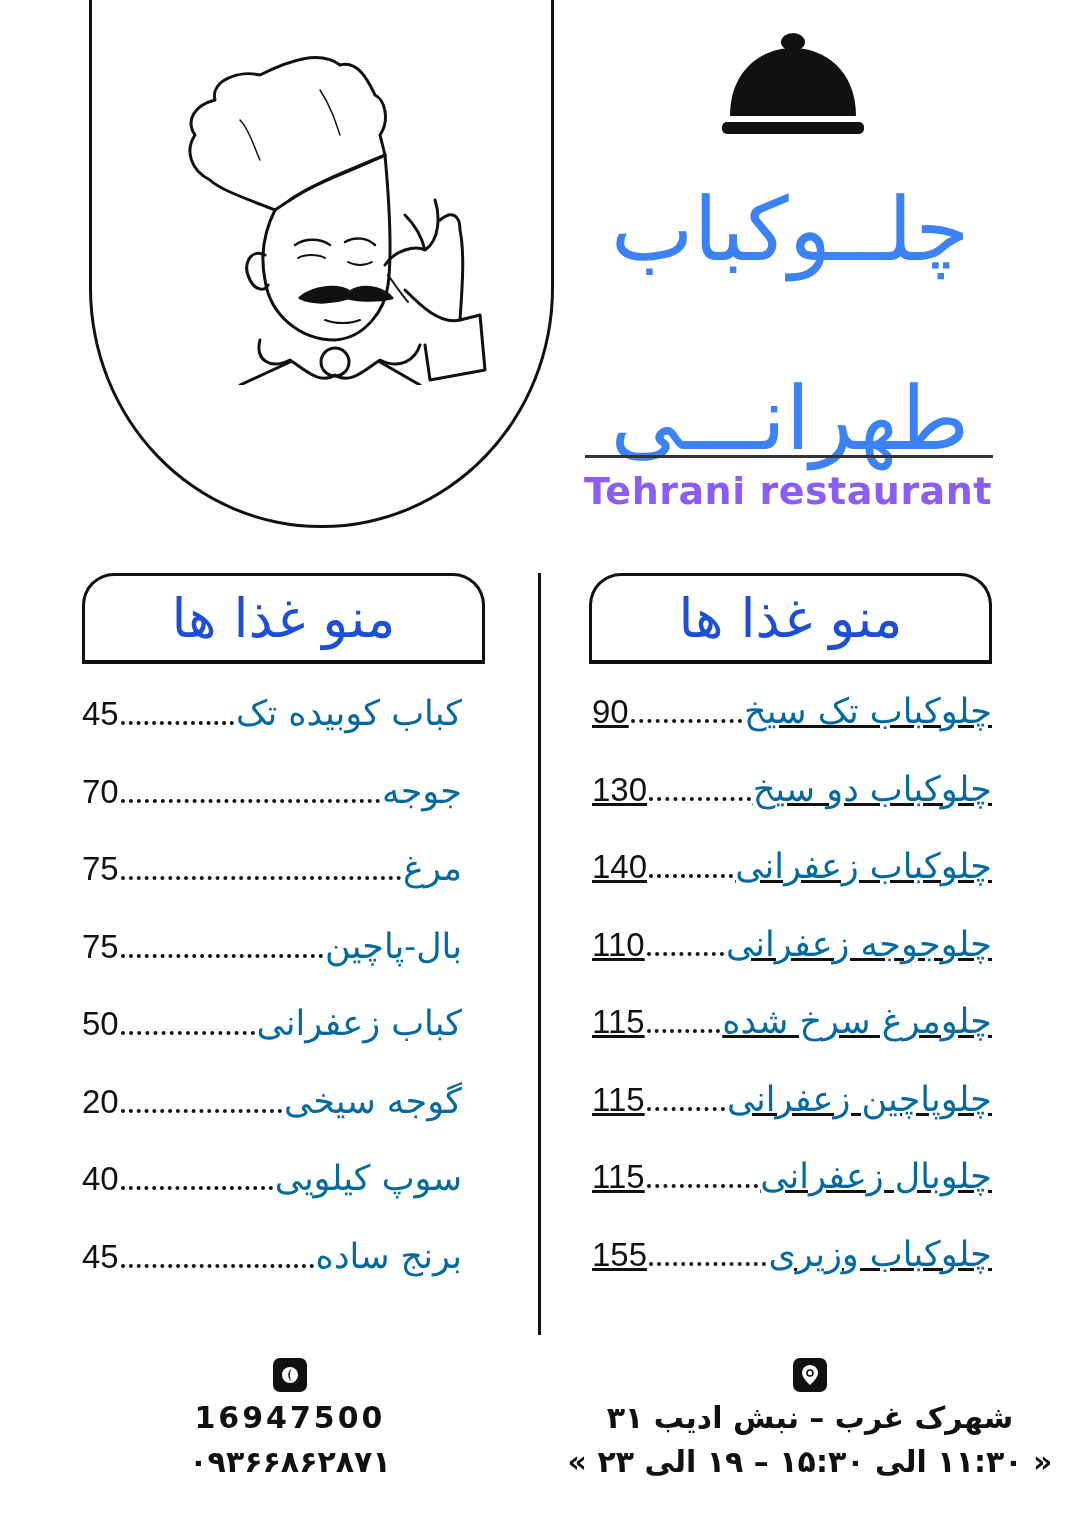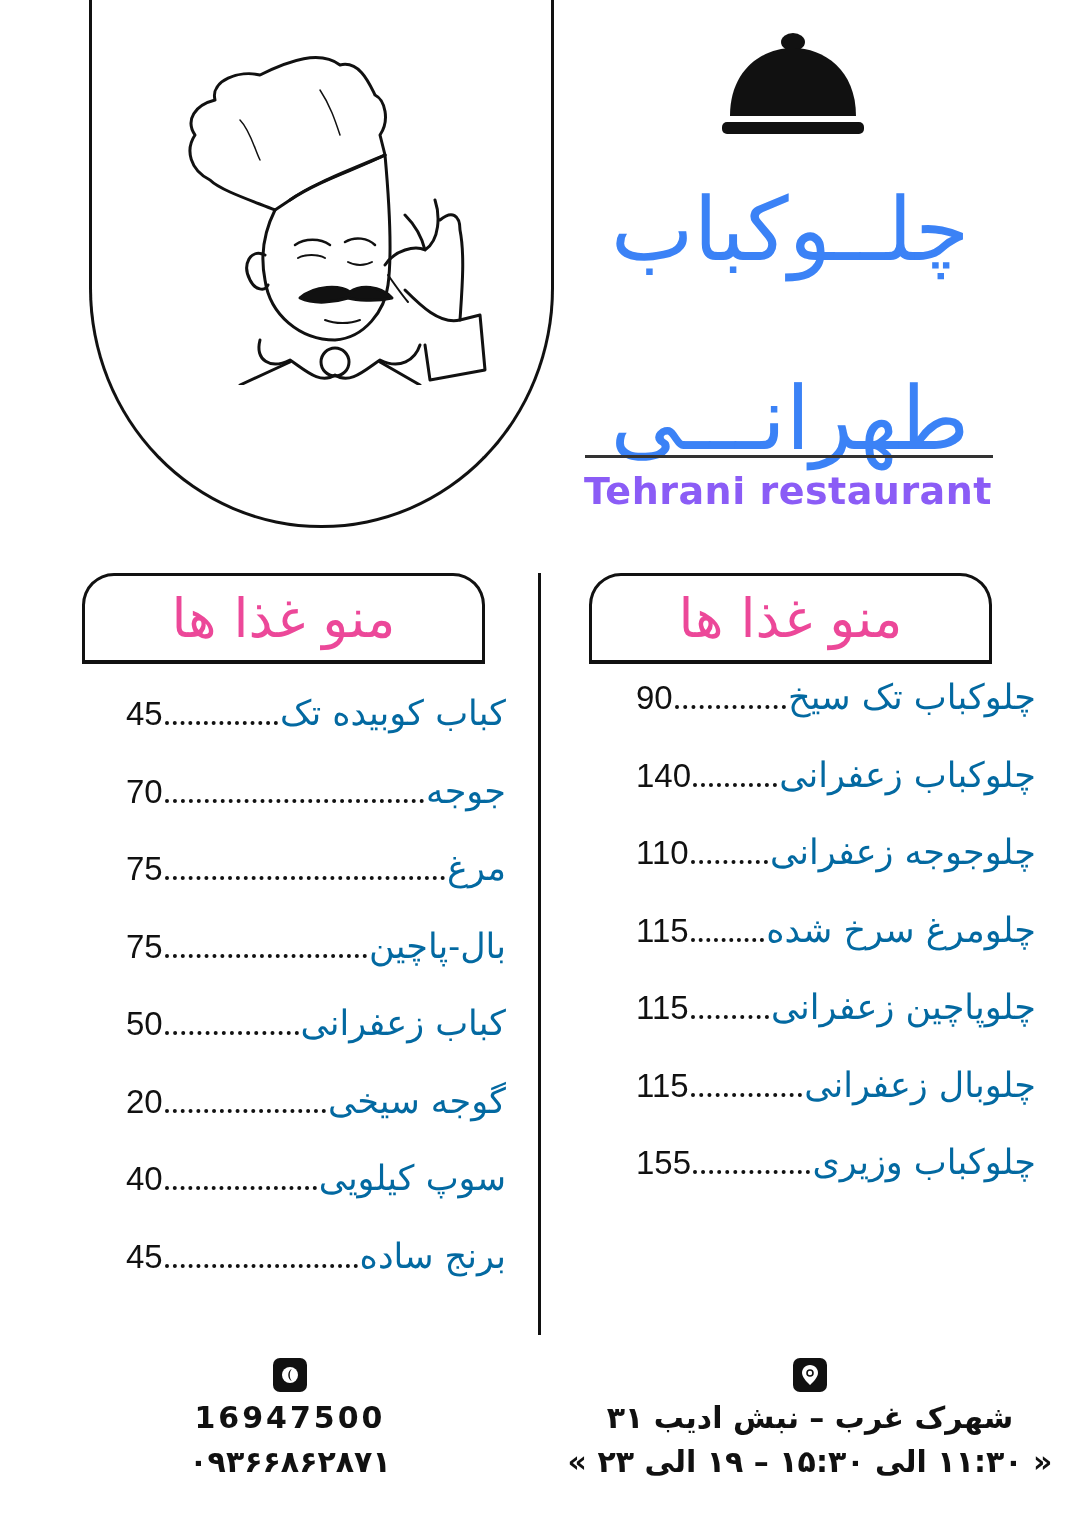--- a/index.html
+++ b/index.html
@@ -30,26 +30,26 @@
     .col-divider { position: absolute; left: 538px; top: 573px; width: 3px; height: 762px; background: #111; }
 
     .menu-box {
       position: absolute; height: 91px; border: 3px solid #111; border-bottom-width: 4px;
       border-radius: 32px 32px 0 0; display: flex; align-items: center; justify-content: center;
     }
     .menu-box.left { left: 82px; top: 573px; width: 403px; }
     .menu-box.right { left: 589px; top: 573px; width: 403px; }
     .menu-box span {
       font-family: "DejaVu Sans", sans-serif; font-weight: 200; font-size: 54px; direction: rtl;
-      letter-spacing: 8px; color: #ec4899;
-    }
-
-    .menu-list { position: absolute; margin-left: 44px; }
+      letter-spacing: 8px; color: #1d4ed8;
+    }
+
+    .menu-list { position: absolute; }
     .menu-list.left { left: 82px; top: 688px; width: 380px; }
-    .menu-list.right { left: 592px; top: 672px; width: 400px; }
+    .menu-list.right { left: 592px; top: 686px; width: 400px; text-decoration: underline; }
     .item {
       display: flex; flex-direction: row; align-items: baseline; height: 77.5px;
       font-size: 34px; line-height: 50px;
     }
     .item .price {
       font-family: "Liberation Sans", sans-serif; font-size: 33px; color: #111;
       flex: 0 0 auto;
     }
     .item .dots {
       flex: 1 1 auto; border-bottom: 4px dotted #111; margin: 0 2px 10px 2px; height: 1px;
@@ -164,20 +164,25 @@
 <div class="menu-box right">
   <span>منو غذا ها</span>
 </div>
 <div class="menu-list right">
   <div class="item">
       <span class="price">90</span>
       <span class="dots"></span>
       <span class="name">چلوکباب تک سیخ</span>
     </div>
   <div class="item">
+      <span class="price">130</span>
+      <span class="dots"></span>
+      <span class="name">چلوکباب دو سیخ</span>
+    </div>
+  <div class="item">
       <span class="price">140</span>
       <span class="dots"></span>
       <span class="name">چلوکباب زعفرانی</span>
     </div>
   <div class="item">
       <span class="price">110</span>
       <span class="dots"></span>
       <span class="name">چلوجوجه زعفرانی</span>
     </div>
   <div class="item">

